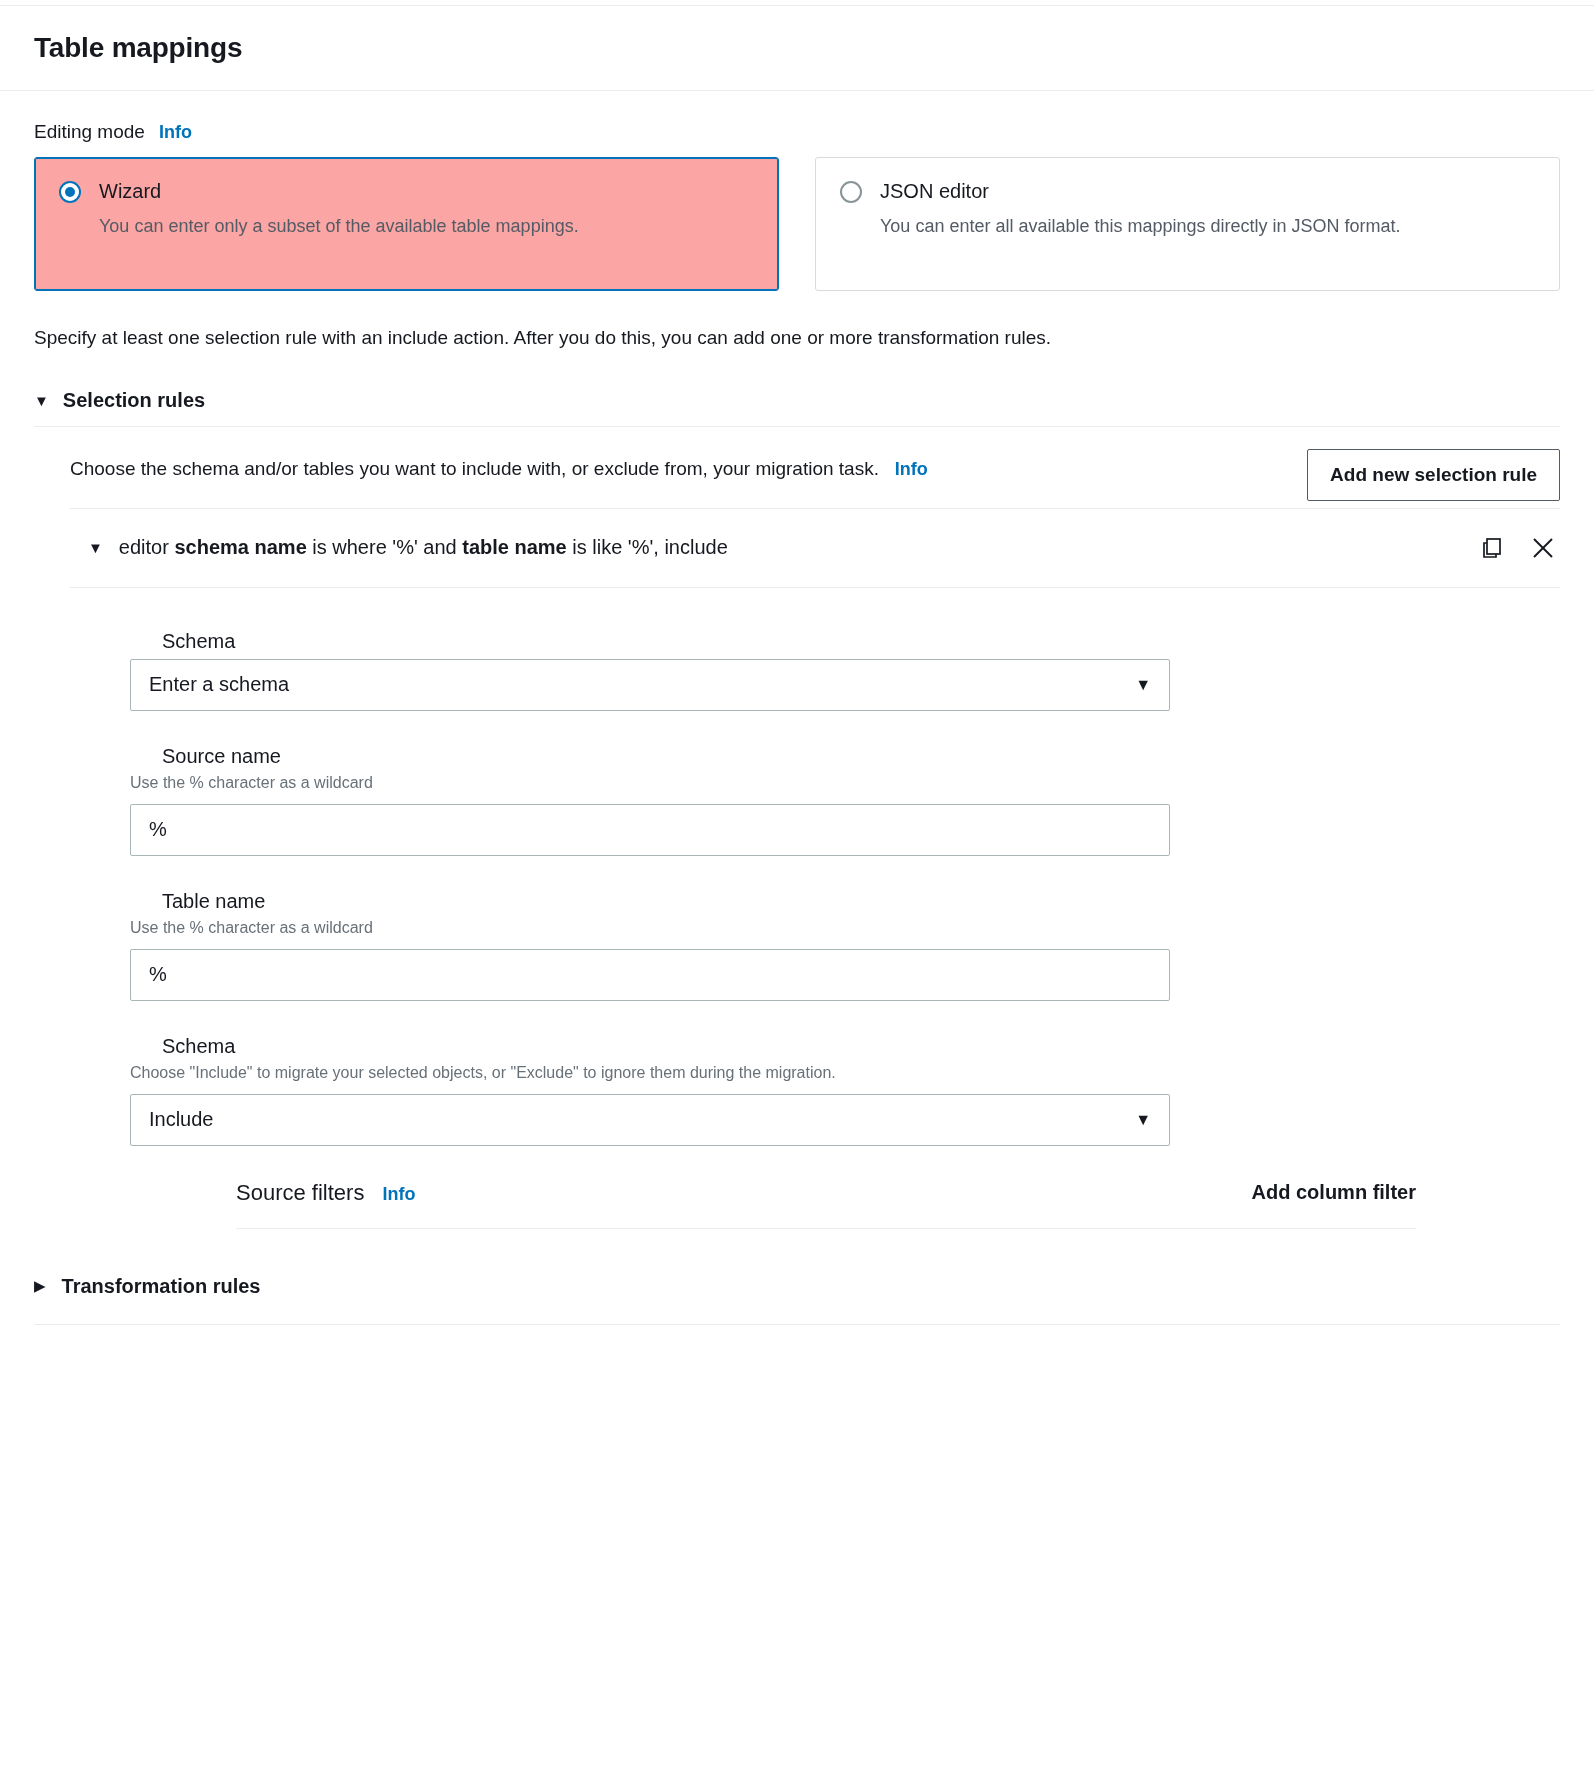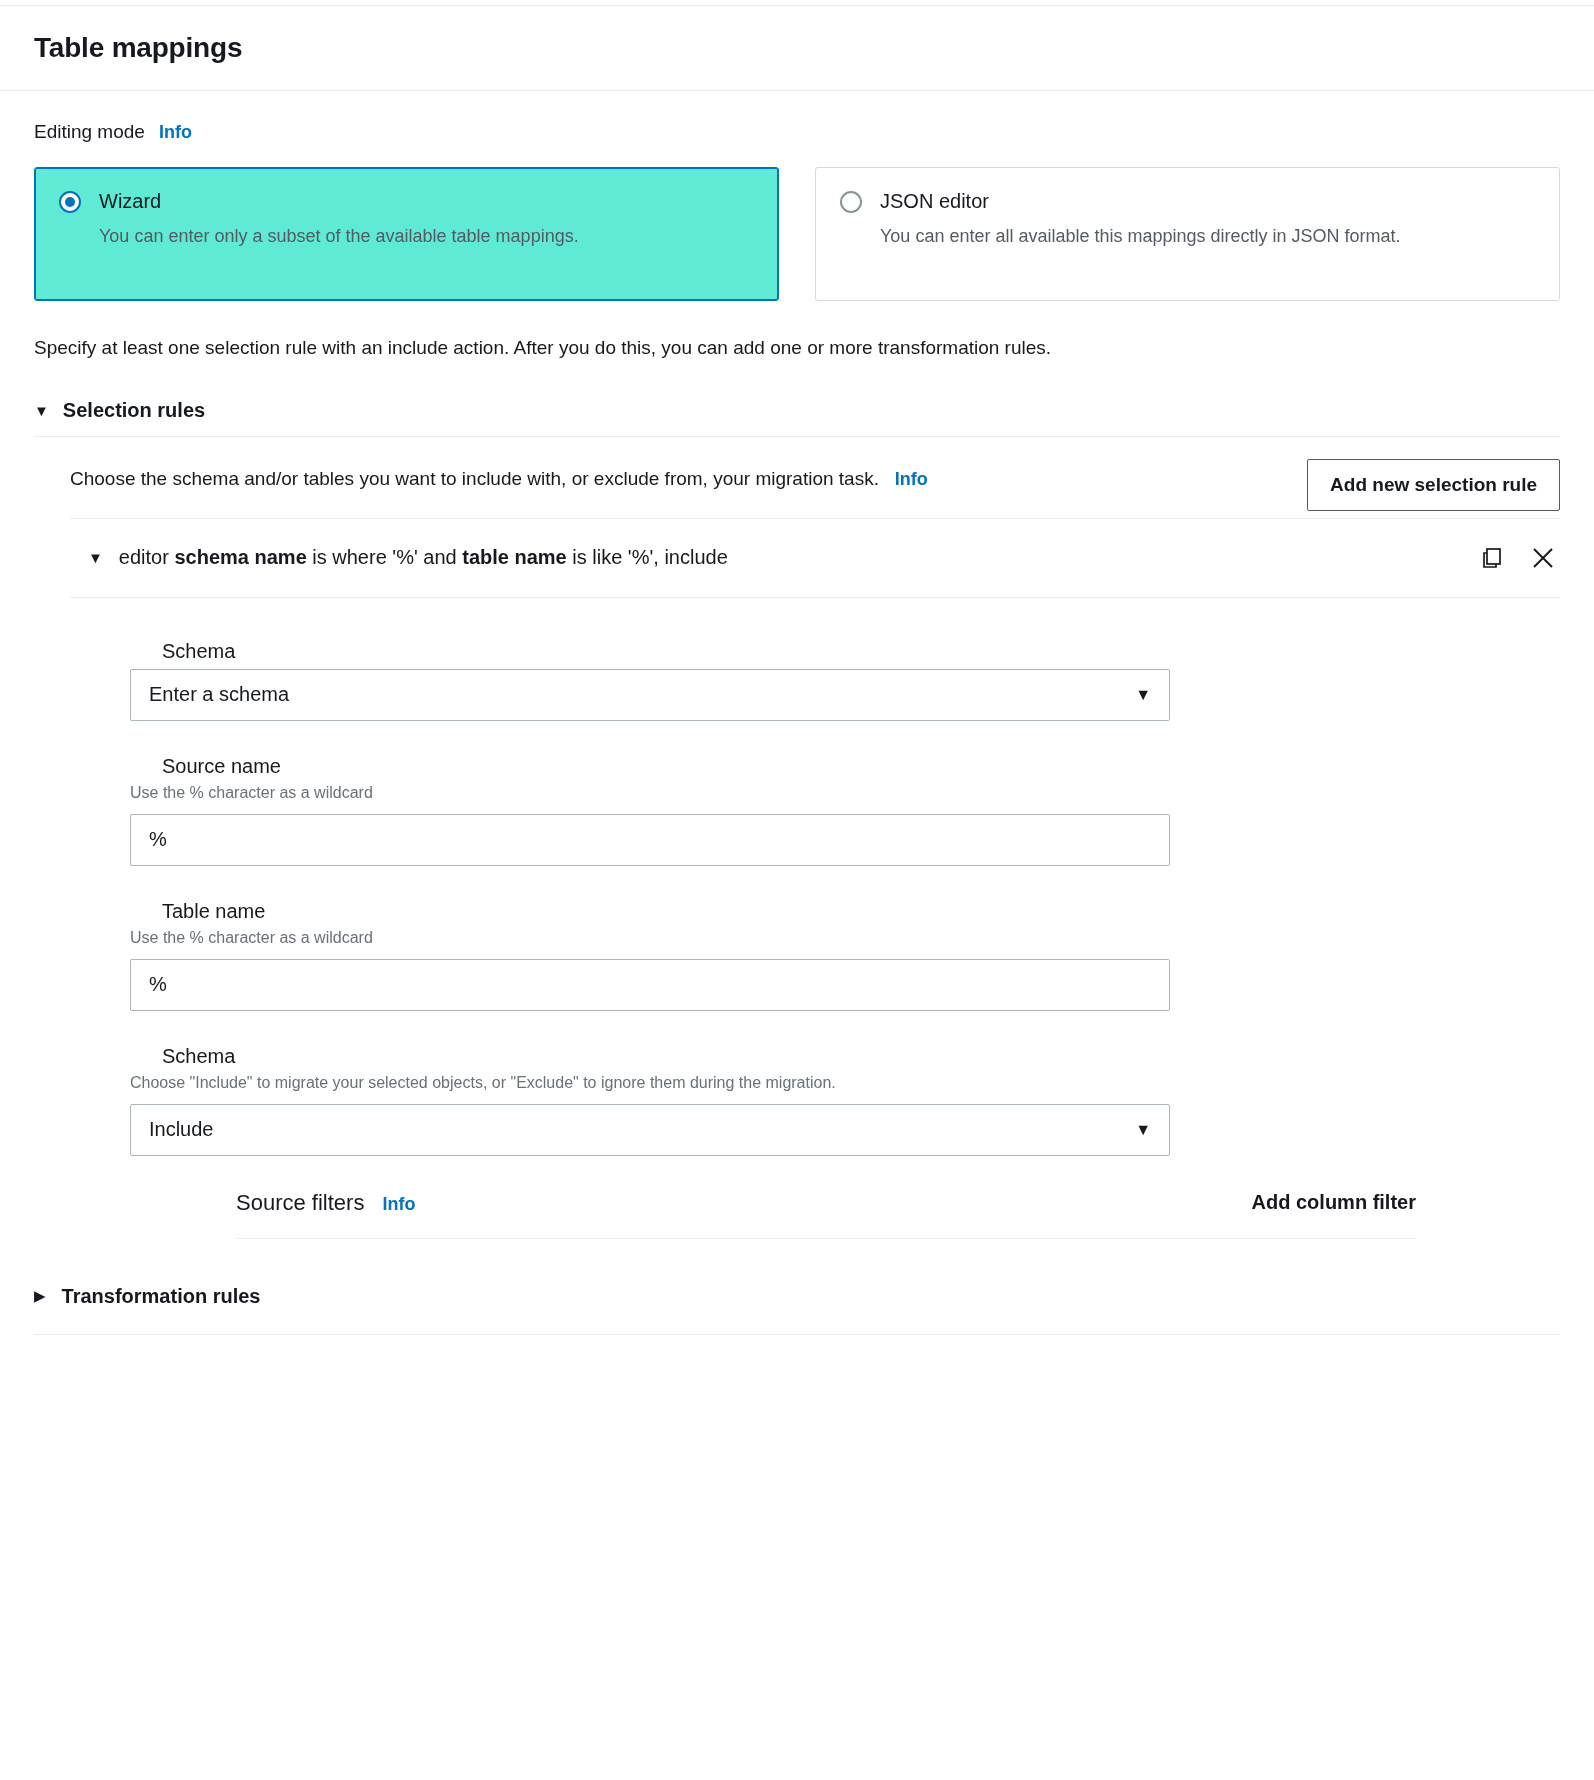--- a/index.html
+++ b/index.html
@@ -31,21 +31,21 @@
     color: #16191f;
     letter-spacing: -0.2px;
   }
   .body {
     padding: 30px 34px 0 34px;
   }
   .field-label-row {
     display: flex;
     align-items: baseline;
     gap: 14px;
-    margin-bottom: 24px;
+    margin-bottom: 14px;
   }
   .field-label {
     font-size: 19px;
     color: #16191f;
   }
   .info-link {
     font-size: 18px;
     color: #0073bb;
     font-weight: bold;
     cursor: pointer;
@@ -60,21 +60,21 @@
     flex: 1 1 0;
     border: 1px solid #d5dbdb;
     border-radius: 3px;
     padding: 22px 24px 26px 24px;
     background: #ffffff;
     min-height: 134px;
     cursor: pointer;
   }
   .radio-card.selected {
     border: 1px solid #0073bb;
-    background: #5eead4;
+    background: #fca5a5;
     box-shadow: 0 0 0 1px #0073bb inset;
   }
   .radio-top {
     display: flex;
     align-items: center;
     gap: 18px;
   }
   .radio-dot {
     width: 22px; height: 22px;
     border-radius: 50%;

